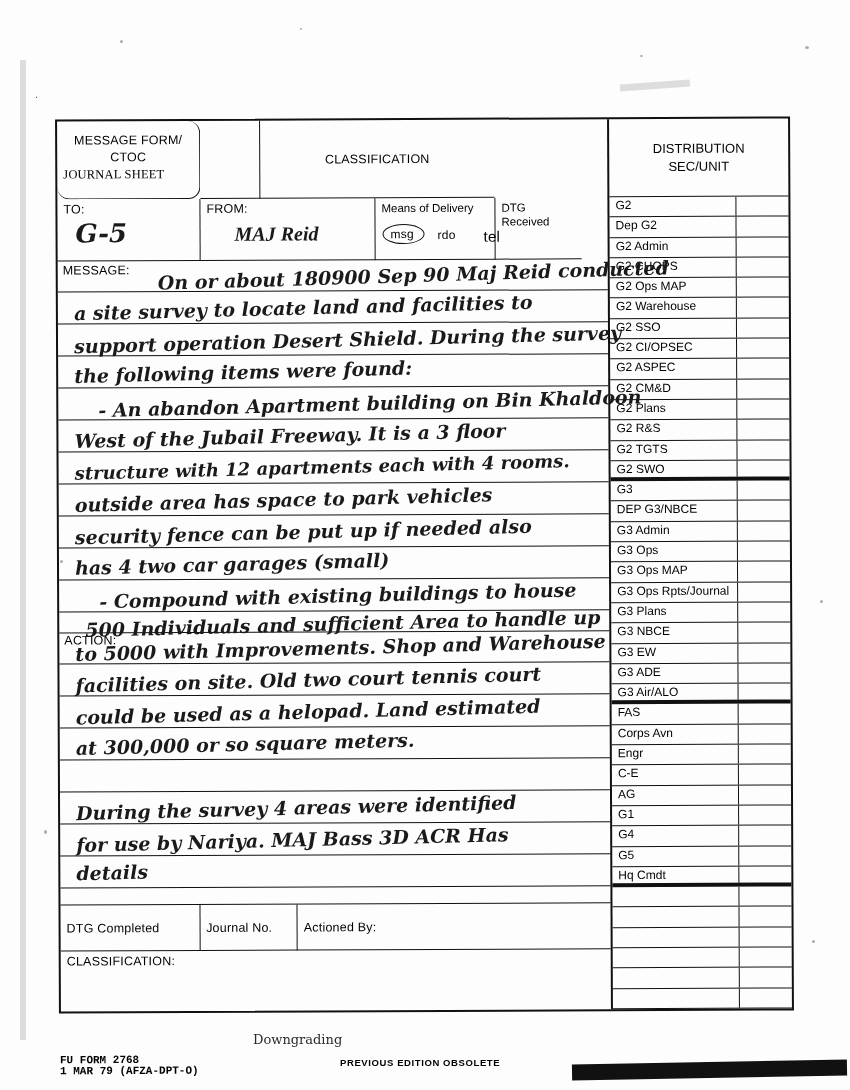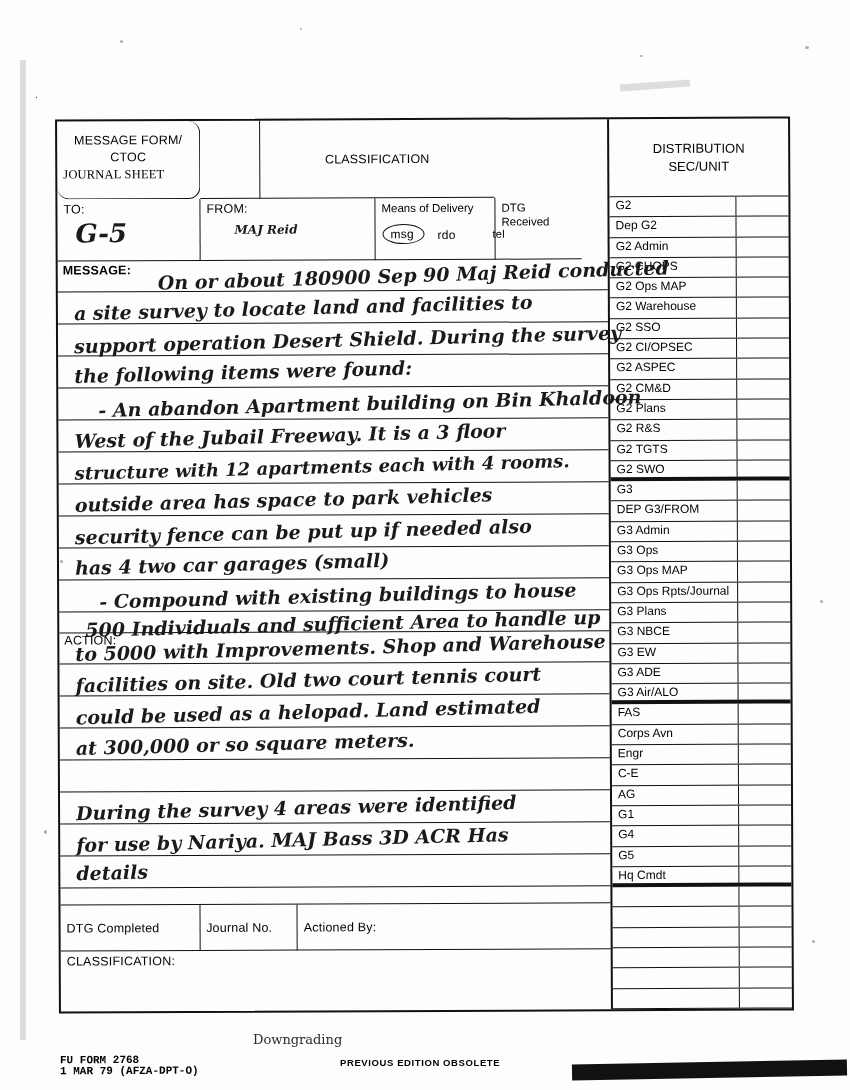--- a/index.html
+++ b/index.html
@@ -240,37 +240,37 @@
         </div>
       </div>
 
       <div class="row band2">
         <div class="cell c1">
           <span class="hdr-label">TO:</span>
           <span class="hand" style="left:18px;top:19px;font-size:26px;">G-5</span>
         </div>
         <div class="cell c2">
           <span class="hdr-label">FROM:</span>
-          <span class="hand" style="left:34px;top:24px;font-size:12px;">MAJ Reid</span>
+          <span class="hand" style="left:34px;top:24px;font-size:20px;font-family:Liberation Serif, serif;">MAJ Reid</span>
         </div>
         <div class="cell c3">
           <span class="small">Means of Delivery</span>
           <span class="circle-msg" style="left:7px;top:26px;"></span>
           <span class="hdr-label" style="position:absolute;left:15px;top:29px;font-size:12px;">msg</span>
           <span class="hdr-label" style="position:absolute;left:62px;top:30px;font-size:12px;">rdo</span>
-          <span class="hdr-label" style="position:absolute;left:117px;top:30px;font-size:11px;">tel</span>
+          <span class="hdr-label" style="position:absolute;left:108px;top:30px;font-size:15px;">tel</span>
         </div>
         <div class="cell c4">
           <span class="small">DTG Received</span>
           <span class="hand sm" style="left:8px;top:24px;"></span>
         </div>
       </div>
 
       <div class="msg-area">
-        <span class="hdr-label" style="position:absolute;left:5px;top:2px;font-weight:bold;">MESSAGE:</span>
+        <span class="hdr-label" style="position:absolute;left:5px;top:2px;">MESSAGE:</span>
 
         <div class="hline" style="top:30px;"></div>
         <div class="hline" style="top:62px;"></div>
         <div class="hline" style="top:94px;"></div>
         <div class="hline" style="top:126px;"></div>
         <div class="hline" style="top:158px;"></div>
         <div class="hline" style="top:190px;"></div>
         <div class="hline" style="top:222px;"></div>
         <div class="hline" style="top:254px;"></div>
         <div class="hline" style="top:286px;"></div>
@@ -391,21 +391,21 @@
           </div>
           <div class="dist-row thick">
             <div class="dist-name">G2  SWO</div>
             <div class="dist-mark"></div>
           </div>
           <div class="dist-row">
             <div class="dist-name">G3</div>
             <div class="dist-mark"></div>
           </div>
           <div class="dist-row">
-            <div class="dist-name">DEP  G3/FROM</div>
+            <div class="dist-name">DEP  G3/NBCE</div>
             <div class="dist-mark"></div>
           </div>
           <div class="dist-row">
             <div class="dist-name">G3  Admin</div>
             <div class="dist-mark"></div>
           </div>
           <div class="dist-row">
             <div class="dist-name">G3  Ops</div>
             <div class="dist-mark"></div>
           </div>

